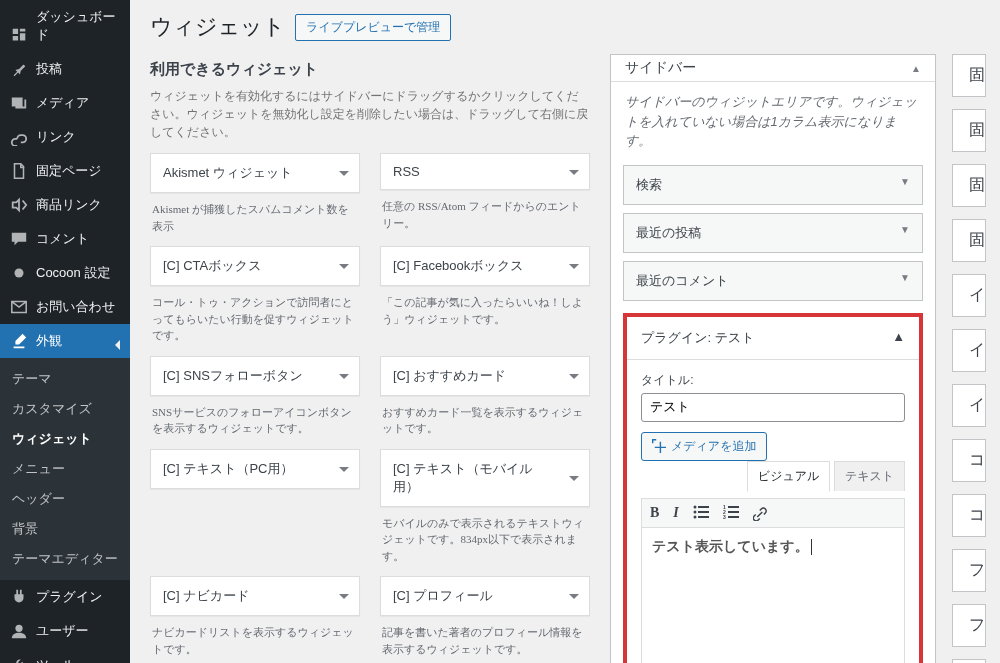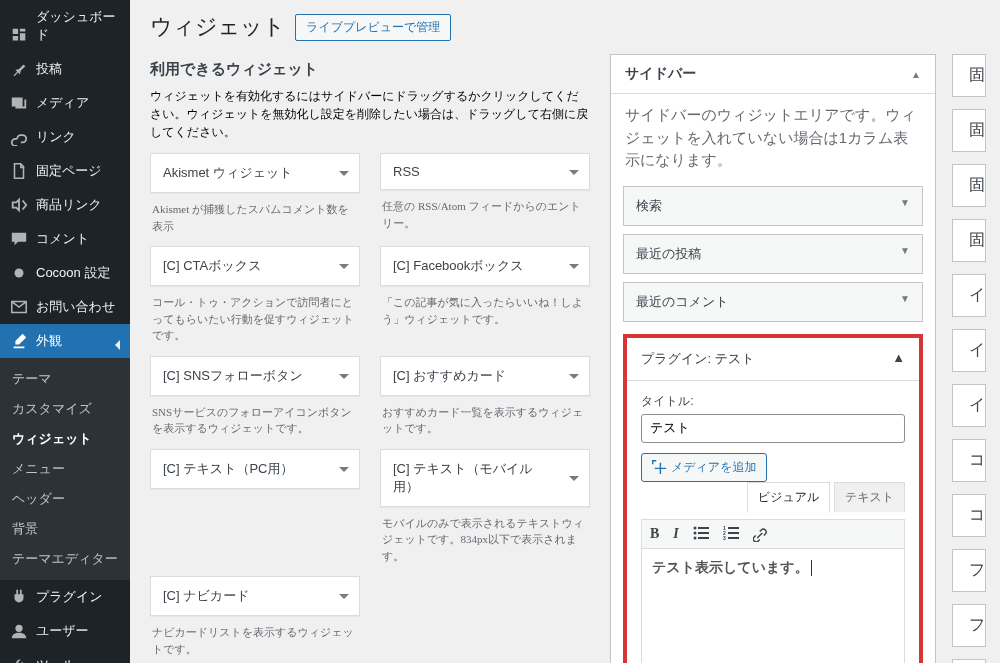--- a/index.html
+++ b/index.html
@@ -19,35 +19,35 @@
 .admin-sub .sub.active { color:#fff; font-weight:600; }
 
 
 .content { flex:1; padding:12px 20px 0 20px; overflow:hidden; position:relative; }
 .heading { font-size:22px; font-weight:400; color:#1d2327; display:flex; align-items:center; gap:10px; margin-bottom:12px; }
 .page-action { font-size:12px; border:1px solid #2271b1; color:#2271b1; background:#f6f7f7; padding:4px 10px; border-radius:2px; cursor:pointer; }
 
 .columns { display:flex; gap:20px; }
 .left-col { width:440px; }
 .subhead { font-size:15px; font-weight:600; margin:6px 0 8px; }
-.desc-small { font-size:12px; color:#000000; line-height:1.5; margin-bottom:12px; }
+.desc-small { font-size:12px; color:#737373; line-height:1.5; margin-bottom:12px; }
 
 .awidgets { display:grid; grid-template-columns:1fr 1fr; gap:0 20px; }
 .aw-cell { margin-bottom:10px; }
 .aw-box { border:1px solid #dcdcde; background:#fff; padding:10px 34px 10px 12px; font-size:13px; cursor:move; position:relative; box-shadow:0 1px 1px rgba(0,0,0,.04); }
 .aw-box::after { content:""; position:absolute; right:10px; top:50%; width:0; height:0; border:5px solid transparent; border-top-color:#787c82; transform:translateY(-2px); }
 .aw-desc { font-size:11px; color:#646970; padding:8px 2px 2px; line-height:1.5;font-family:Liberation Serif, serif; }
 
 
 .right-col { flex:1; display:flex; gap:16px; }
 .areas { flex:1; min-width:310px;}
 .area-box { border:1px solid #c3c4c7; background:#fff; margin-bottom:12px; box-shadow:0 1px 1px rgba(0,0,0,.04); }
-.area-header { padding:10px 14px; font-size:14px; font-weight:700; display:flex; justify-content:space-between; align-items:center; cursor:pointer; border-bottom:1px solid #dcdcde;}
+.area-header { padding:4px 14px; font-size:14px; font-weight:400; display:flex; justify-content:space-between; align-items:center; cursor:pointer; border-bottom:1px solid #dcdcde;}
 .area-header .caret{ font-size:10px; color:#787c82;}
-.area-desc { font-size:15px; color:#646970; padding:10px 14px 6px; line-height:1.5; }
+.area-desc { font-size:13px; color:#646970; padding:10px 14px 6px; line-height:1.5;font-style:italic; }
 .area-body { padding:0 12px 12px; }
 .wrow { border:1px solid #c3c4c7; background:#f6f7f7; padding:10px 12px; font-size:13px; margin-top:8px; display:flex; justify-content:space-between; cursor:pointer; }
 .wrow .caret{ color:#787c82; font-size:10px;}
 
 .redbox { margin:0 12px 12px; border:4px solid #d63638; padding:0 0 12px; }
 .trow-head { padding:12px 14px; font-size:13px; display:flex; justify-content:space-between; border-bottom:1px solid #dcdcde; margin-bottom:12px; cursor:pointer;}
 .tform { padding:0 14px; }
 .tlbl { font-size:12px; }
 .tinput { width:100%; border:1px solid #8c8f94; padding:6px 8px; font-size:13px; margin:4px 0 10px; border-radius:3px; }
 .mediabtn { border:1px solid #2271b1; color:#2271b1; background:#f6f7f7; padding:5px 10px; font-size:12px; border-radius:3px; cursor:pointer; display:inline-flex; align-items:center; gap:5px;}
@@ -223,20 +223,24 @@
             <div class="aw-cell">
               <div class="aw-box">[C] テキスト（PC用）</div>
             </div>
             <div class="aw-cell">
               <div class="aw-box">[C] テキスト（モバイル用）</div>
               <div class="aw-desc">モバイルのみで表示されるテキストウィジェットです。834px以下で表示されます。</div>
             </div>
             <div class="aw-cell">
               <div class="aw-box">[C] ナビカード</div>
               <div class="aw-desc">ナビカードリストを表示するウィジェットです。</div>
+            </div>
+            <div class="aw-cell">
+              <div class="aw-box">[C] プロフィール</div>
+              <div class="aw-desc">記事を書いた著者のプロフィール情報を表示するウィジェットです。</div>
             </div>
           </div>
       </div>
 
       <div class="right-col">
         <div class="areas">
           <div class="area-box">
             <div class="area-header">
               <span>サイドバー</span>
               <span class="caret">▲</span>

